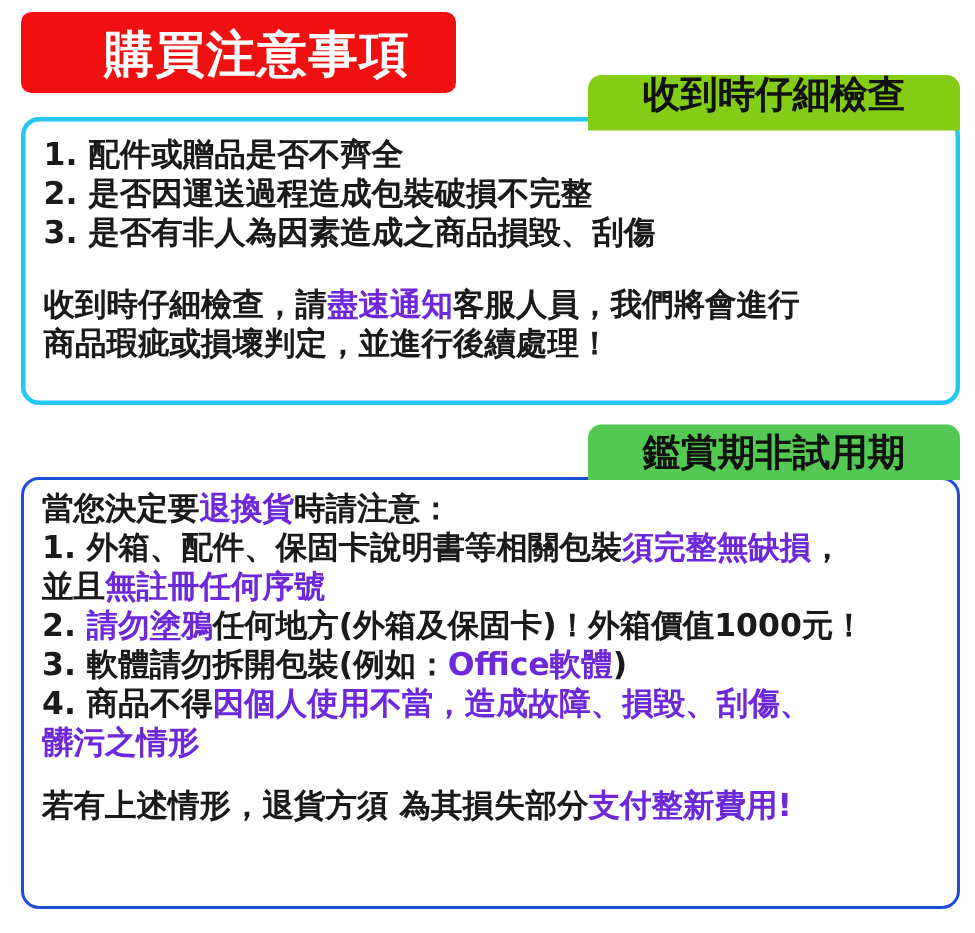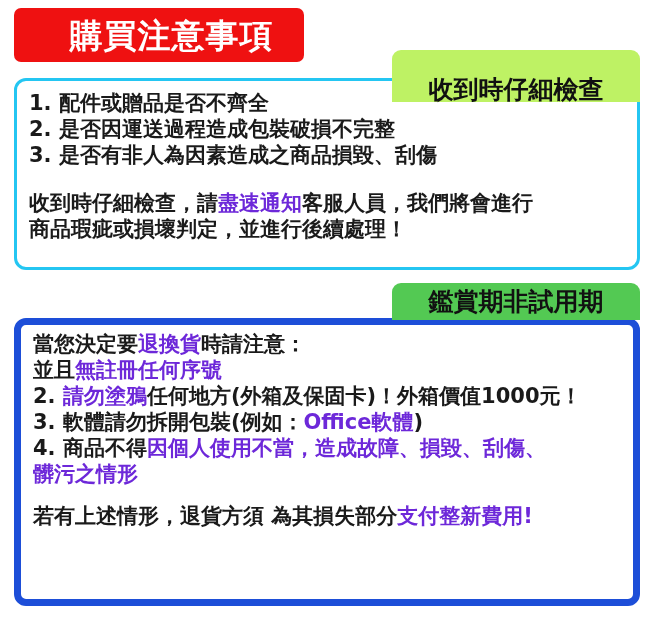--- a/index.html
+++ b/index.html
@@ -39,26 +39,26 @@
     line-height: 1;
     white-space: nowrap;
   }
 
   
   .cyan-tab {
     position: absolute;
     left: 392px;
     top: 50px;
     width: 248px;
-    height: 52px;
-    background: #bef264;
+    height: 37px;
+    background: #84cc16;
     border-radius: 9px 9px 0 0;
     box-sizing: border-box;
     display: flex;
-    align-items: flex-end;
+    align-items: flex-start;
     justify-content: center;
     z-index: 3;
   }
 
   
   .cyan-panel {
     position: absolute;
     left: 14px;
     top: 78px;
     width: 626px;
@@ -96,21 +96,21 @@
     white-space: nowrap;
   }
 
   
   .green-panel {
     position: absolute;
     left: 14px;
     top: 318px;
     width: 626px;
     height: 288px;
-    border: 7px solid #1d4ed8;
+    border: 2px solid #1d4ed8;
     border-radius: 12px;
     box-sizing: border-box;
     background: #ffffff;
     z-index: 2;
   }
   .green-panel-inner {
     padding: 6px 0 0 12px;
   }
 
   
@@ -171,20 +171,24 @@
   <span class="green-tab-text">鑑賞期非試用期</span>
 </div>
 
 <div class="green-panel">
   <div class="green-panel-inner">
 
     <div class="line">
       <span class="blk">當您決定要</span><span class="red">退換貨</span><span class="blk">時請注意：</span>
     </div>
 
+    <div class="line">
+      <span class="latin blk">1.</span>
+      <span class="blk">外箱、配件、保固卡說明書等相關包裝</span><span class="red">須完整無缺損</span><span class="blk">，</span>
+    </div>
 
     <div class="line">
       <span class="blk">並且</span><span class="red">無註冊任何序號</span>
     </div>
 
     <div class="line">
       <span class="latin blk">2.</span>
       <span class="red">請勿塗鴉</span><span class="blk">任何地方(外箱及保固卡)！外箱價值1000元！</span>
     </div>
 

